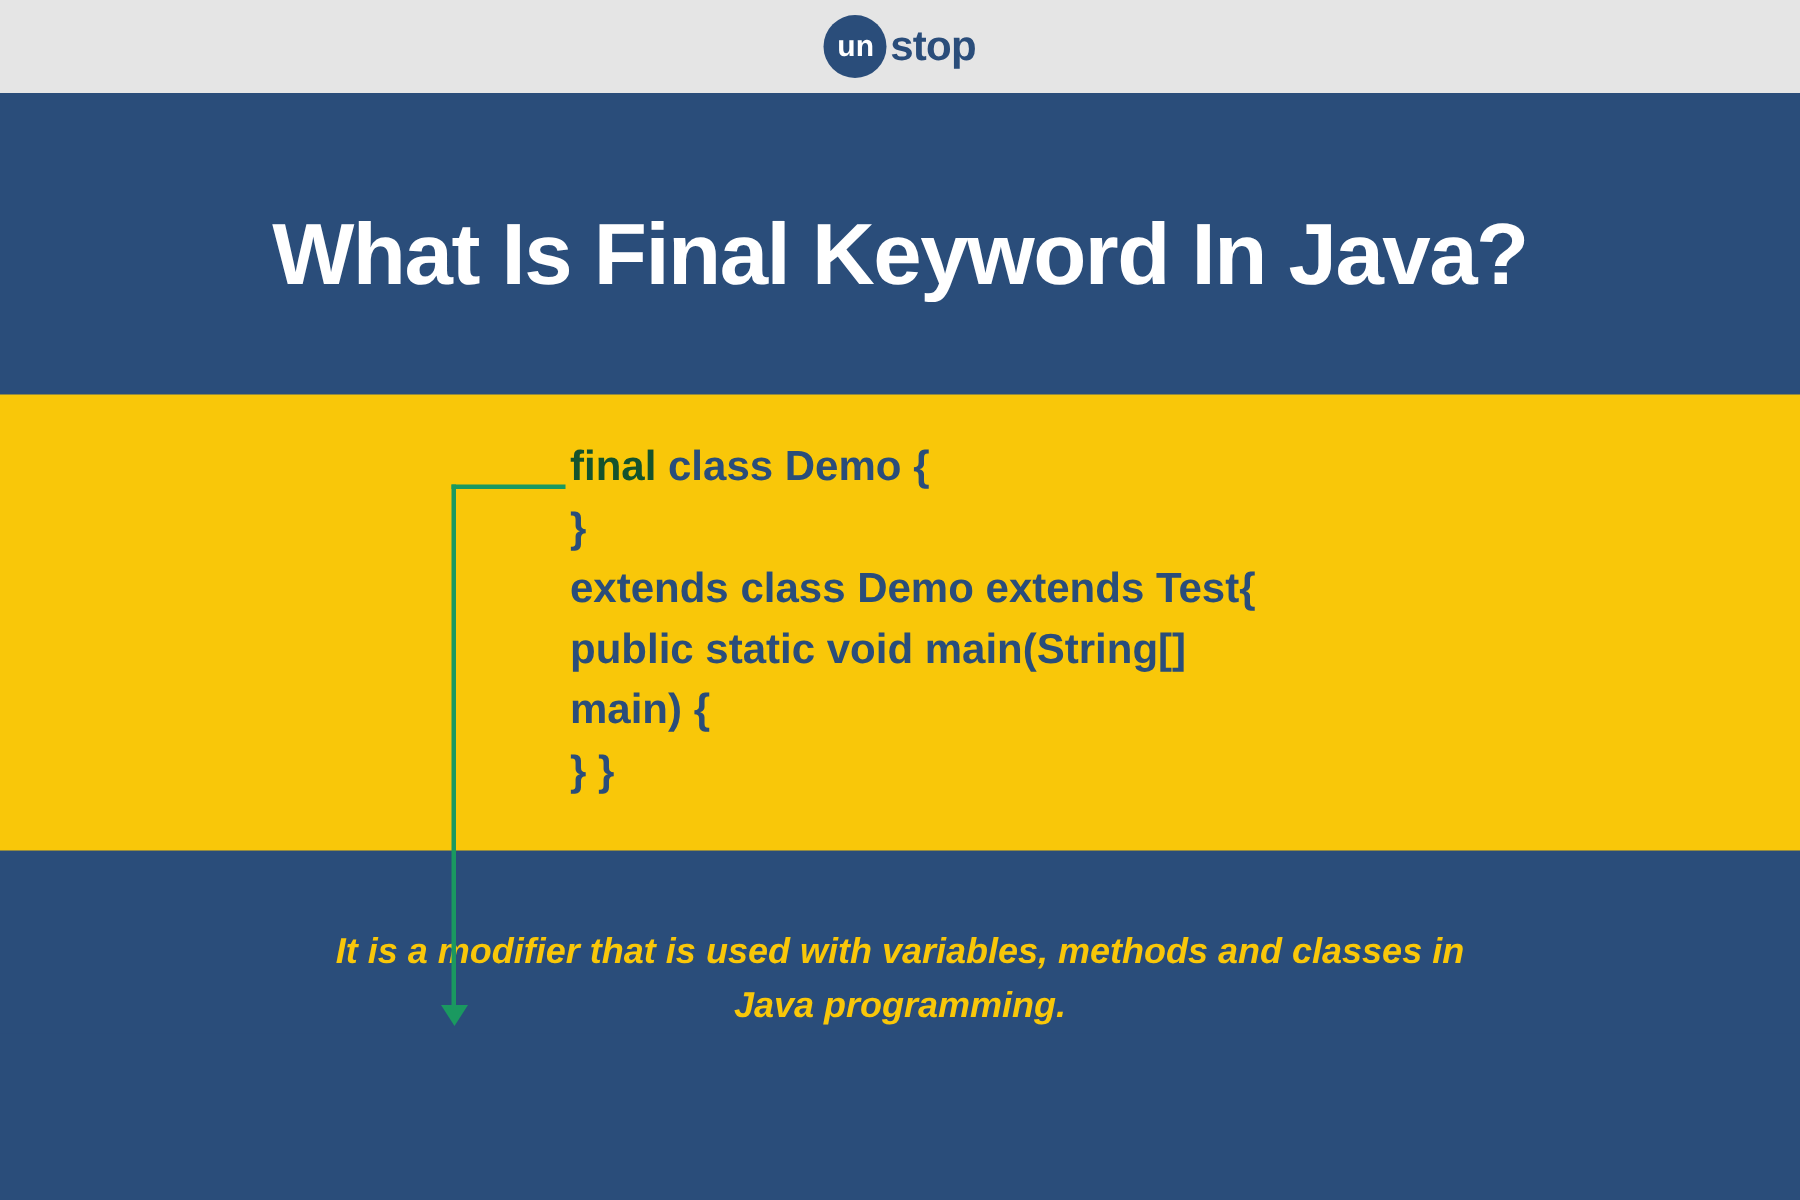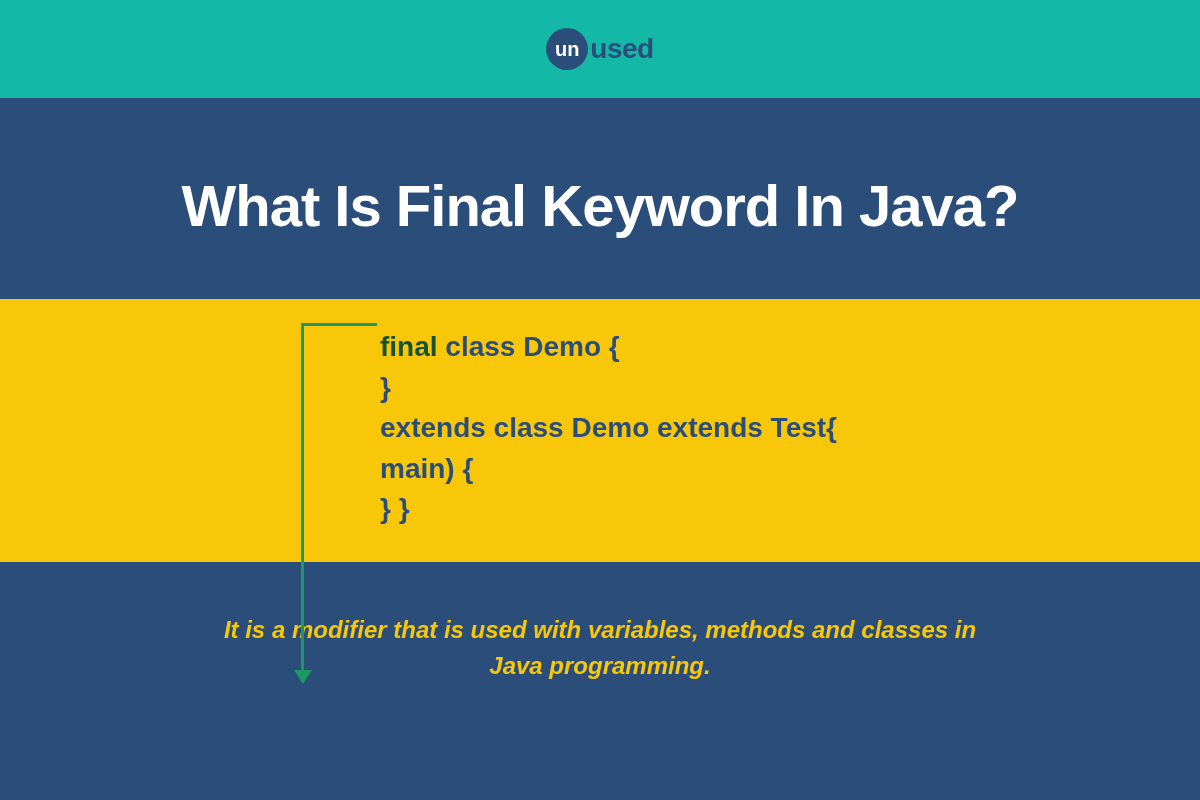--- a/index.html
+++ b/index.html
@@ -10,22 +10,22 @@
     body {
       width: 1200px;
       height: 800px;
       background-color: #2a4d7a;
       font-family: -apple-system, BlinkMacSystemFont, 'Segoe UI', Arial, sans-serif;
       overflow: hidden;
       position: relative;
     }
     .header-bar {
       width: 100%;
-      height: 98px;
-      background-color: #14b8a6;
+      height: 62px;
+      background-color: #e5e5e5;
       display: flex;
       align-items: center;
       justify-content: center;
     }
     .logo {
       display: flex;
       align-items: center;
       gap: 2px;
     }
     .logo-circle {
@@ -119,35 +119,36 @@
     }
   </style>
 </head>
 <body>
 
 <div class="header-bar">
   <div class="logo">
     <div class="logo-circle">
       <span>un</span>
     </div>
-    <span class="logo-text">used</span>
+    <span class="logo-text">stop</span>
   </div>
 </div>
 
 <div class="title-section">
   <h1 class="title">What Is Final Keyword In Java?</h1>
 </div>
 
 <div class="code-section">
   <div class="code-block">
     <div>
       <span class="keyword-final">final</span><span> class Demo {</span>
     </div>
     <div>}</div>
     <div>extends class Demo extends Test{</div>
+    <div>public static void main(String[]</div>
     <div>main) {</div>
     <div>} }</div>
   </div>
 </div>
 
 <div class="h-line"></div>
 <div class="v-line"></div>
 <div class="arrow-head"></div>
 
 <div class="bottom-section">

